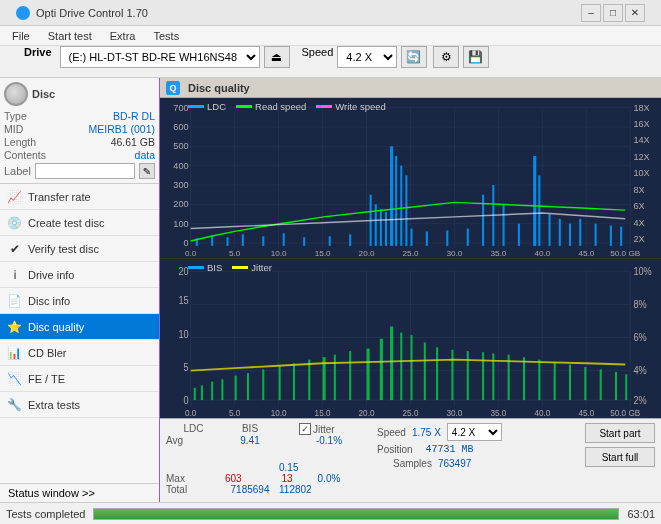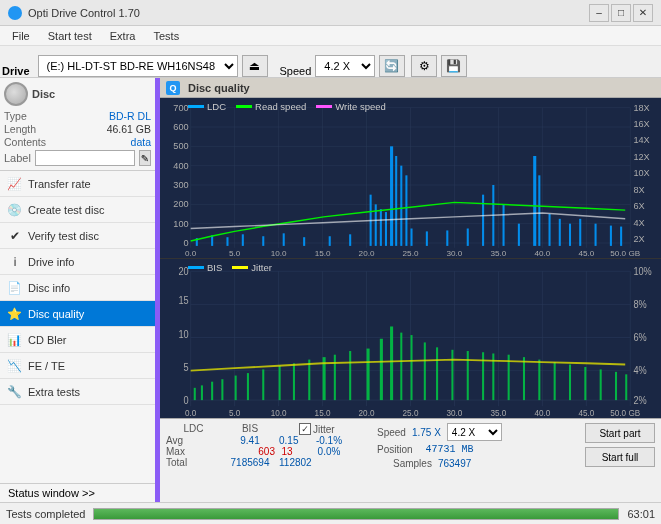--- a/index.html
+++ b/index.html
@@ -12,21 +12,21 @@
       overflow: hidden;
     }
 
     
     .title-bar {
       background: #e8e8e8;
       height: 26px;
       display: flex;
       align-items: center;
       justify-content: space-between;
-      padding: 0 8px;
+      padding: 0 16px;
       border-bottom: 1px solid #ccc;
     }
     .title-bar-left {
       display: flex;
       align-items: center;
       gap: 6px;
     }
     .app-icon {
       width: 14px; height: 14px;
       background: #2196F3;
@@ -66,22 +66,22 @@
       cursor: pointer;
       font-size: 11px;
       color: #333;
     }
 
     
     .toolbar {
       background: #f0f0f0;
       height: 32px;
       display: flex;
-      align-items: flex-end;
-      padding: 0 2px;
+      align-items: flex-start;
+      padding: 0 24px;
       border-bottom: 1px solid #ccc;
       gap: 4px;
     }
     .toolbar-label {
       font-size: 11px;
       font-weight: bold;
       margin-right: 4px;
     }
     .drive-select {
       height: 22px;
@@ -113,21 +113,21 @@
     
     .main-layout {
       display: flex;
       height: calc(524px - 26px - 20px - 32px - 22px);
     }
 
     
     .sidebar {
       width: 160px;
       background: #f5f5f5;
-      border-right: 5px solid #8b5cf6;
+      border-right: 1px solid #8b5cf6;
       display: flex;
       flex-direction: column;
     }
 
     
     .disc-panel {
       padding: 4px;
       border-bottom: 1px solid #ccc;
     }
     .disc-header {
@@ -386,20 +386,24 @@
   <div class="sidebar">
 
     <div class="disc-panel">
       <div class="disc-header">
         <div class="disc-icon"></div>
         <span class="disc-title">Disc</span>
       </div>
       <div class="info-row">
         <span class="info-label">Type</span>
         <span class="info-value">BD-R DL</span>
+      </div>
+      <div class="info-row">
+        <span class="info-label">MID</span>
+        <span class="info-value">MEIRB1 (001)</span>
       </div>
       <div class="info-row">
         <span class="info-label">Length</span>
         <span class="info-value black">46.61 GB</span>
       </div>
       <div class="info-row">
         <span class="info-label">Contents</span>
         <span class="info-value">data</span>
       </div>
       <div class="label-row">
@@ -701,25 +705,25 @@
           <span style="text-align:center; color:#555;">LDC</span>
           <span style="text-align:center; color:#555;">BIS</span>
           <span></span>
           <div style="display:flex;align-items:center;gap:2px;">
             <div class="jitter-check">✓</div>
             <span style="color:#555;">Jitter</span>
           </div>
 
           <span style="color:#555;">Avg</span>
           <span style="text-align:center; color:#0055aa;">9.41</span>
-          <span style="text-align:left; color:#0055aa;">0.15</span>
+          <span style="text-align:left; color:#0055aa;margin-top:27px;">0.15</span>
           <span style="text-align:center; color:#0055aa;">-0.1%</span>
 
           <span style="color:#555;">Max</span>
-          <span style="text-align:right; color:#cc0000;">603</span>
+          <span style="text-align:left; color:#cc0000;">603</span>
           <span style="text-align:center; color:#cc0000;">13</span>
           <span style="text-align:center; color:#0055aa;">0.0%</span>
 
           <span style="color:#555;">Total</span>
           <span style="text-align:center; color:#0055aa;">7185694</span>
           <span style="text-align:center; color:#0055aa;">112802</span>
           <span></span>
         </div>
 
         <div style="margin-left:12px; display:flex; flex-direction:column; gap:3px; font-size:10px;">

